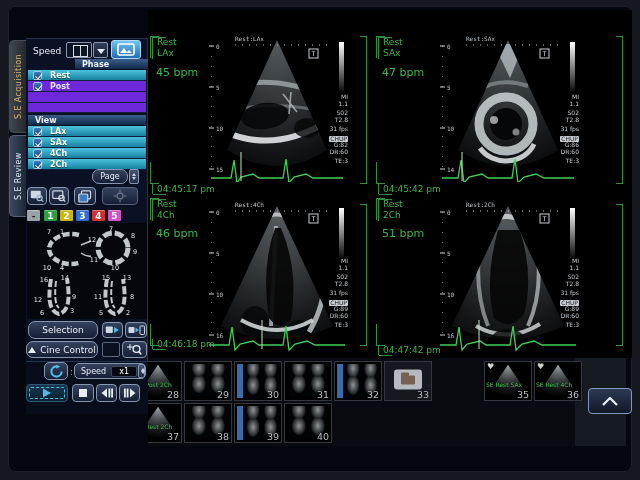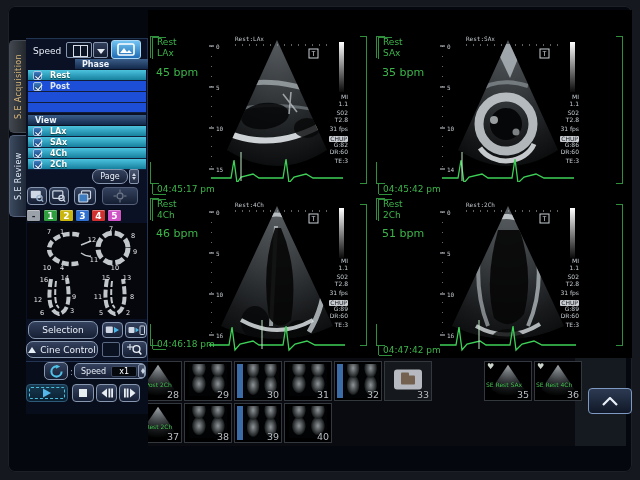--- a/index.html
+++ b/index.html
@@ -37,21 +37,21 @@
   .ddbtn::after { content:""; position:absolute; left:3px; top:6px;
            border-left:4px solid transparent; border-right:4px solid transparent; border-top:5px solid #e6edf5; }
   .photobtn { position:absolute; left:85px; top:1px; width:30px; height:19px;
            background:linear-gradient(#72c4f2,#1f6cb4); border:1px solid #a8d6f4; border-radius:3px;
            display:flex; align-items:center; justify-content:center; }
 
   .hdr { position:absolute; left:2px; width:118px; height:11px;
          background:linear-gradient(#3a5d88,#13294b); color:#eef4fb;
          font-size:8px; font-weight:bold; line-height:11px; padding-left:7px;
          border-bottom:1px solid #0a1120; }
-  .row { position:absolute; left:2px; width:118px; height:11px; background:#1d4ed8;
+  .row { position:absolute; left:2px; width:118px; height:11px; background:#6d28d9;
          color:#dfe8f2; font-size:8px; line-height:11px; border-bottom:1px solid #121d3a; }
   .row .rlabel { margin-left:22px; font-weight:bold; }
   .row.sel { background:linear-gradient(#4cc3de,#16809f); color:#fff; text-shadow:0 1px 1px #044; }
   .cb { position:absolute; left:5px; top:1px; width:9px; height:9px;
         background:linear-gradient(#3e7cc0,#17437c); border:1px solid #a9c4e4; border-radius:2px; }
   .cb::after { content:""; position:absolute; left:2.5px; top:0px; width:3px; height:5.5px;
         border:solid #fff; border-width:0 1.5px 1.5px 0; transform:rotate(40deg); }
 
   .btn { background:linear-gradient(#35425e,#151e33); border:1px solid #8897b0; border-radius:4px;
          color:#e9eff7; font-size:8px; display:flex; align-items:center; justify-content:center; cursor:default; }
@@ -404,21 +404,21 @@
   </div>
 
   <div class="quad" style="left:374px;top:24px;width:252px;height:172px;">
     <i class="br-tl"></i>
     <i class="br-bl"></i>
     <i class="br-r"></i>
     <div class="glabel" style="left:4px;top:13px;">
       <div>Rest</div>
         <div>SAx</div>
     </div>
-    <div class="q-bpm" style="left:8px;top:42px;">35 bpm</div>
+    <div class="q-bpm" style="left:8px;top:42px;">47 bpm</div>
     <div class="q-time" style="left:4px;bottom:2px;">04:45:42 pm</div>
     <div class="q-imgwrap" style="left:62px;top:8px;height:150px;">
       <svg width="145" height="150" viewBox="0 0 145 150">
         <defs>
           <radialGradient id="g2" cx="50%" cy="4%" r="105%">
             <stop offset="0" stop-color="#53585c"></stop>
               <stop offset=".4" stop-color="#34383b"></stop>
             <stop offset=".75" stop-color="#17191b"></stop>
               <stop offset="1" stop-color="#070808"></stop>
           </radialGradient>

